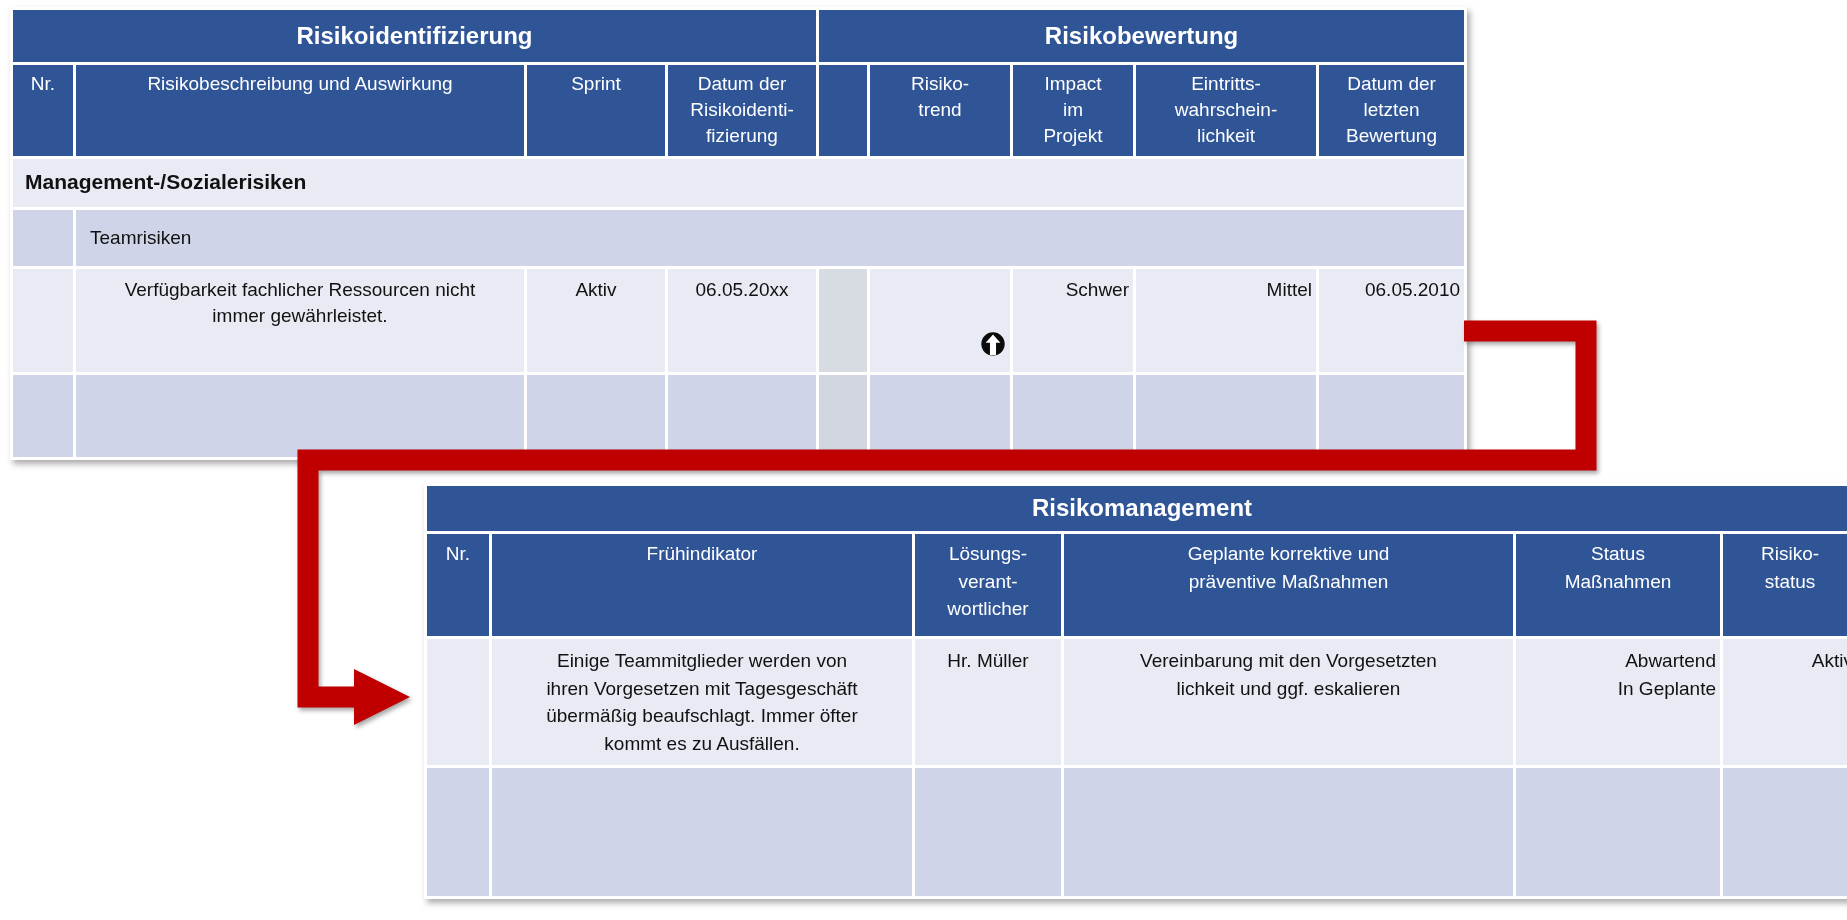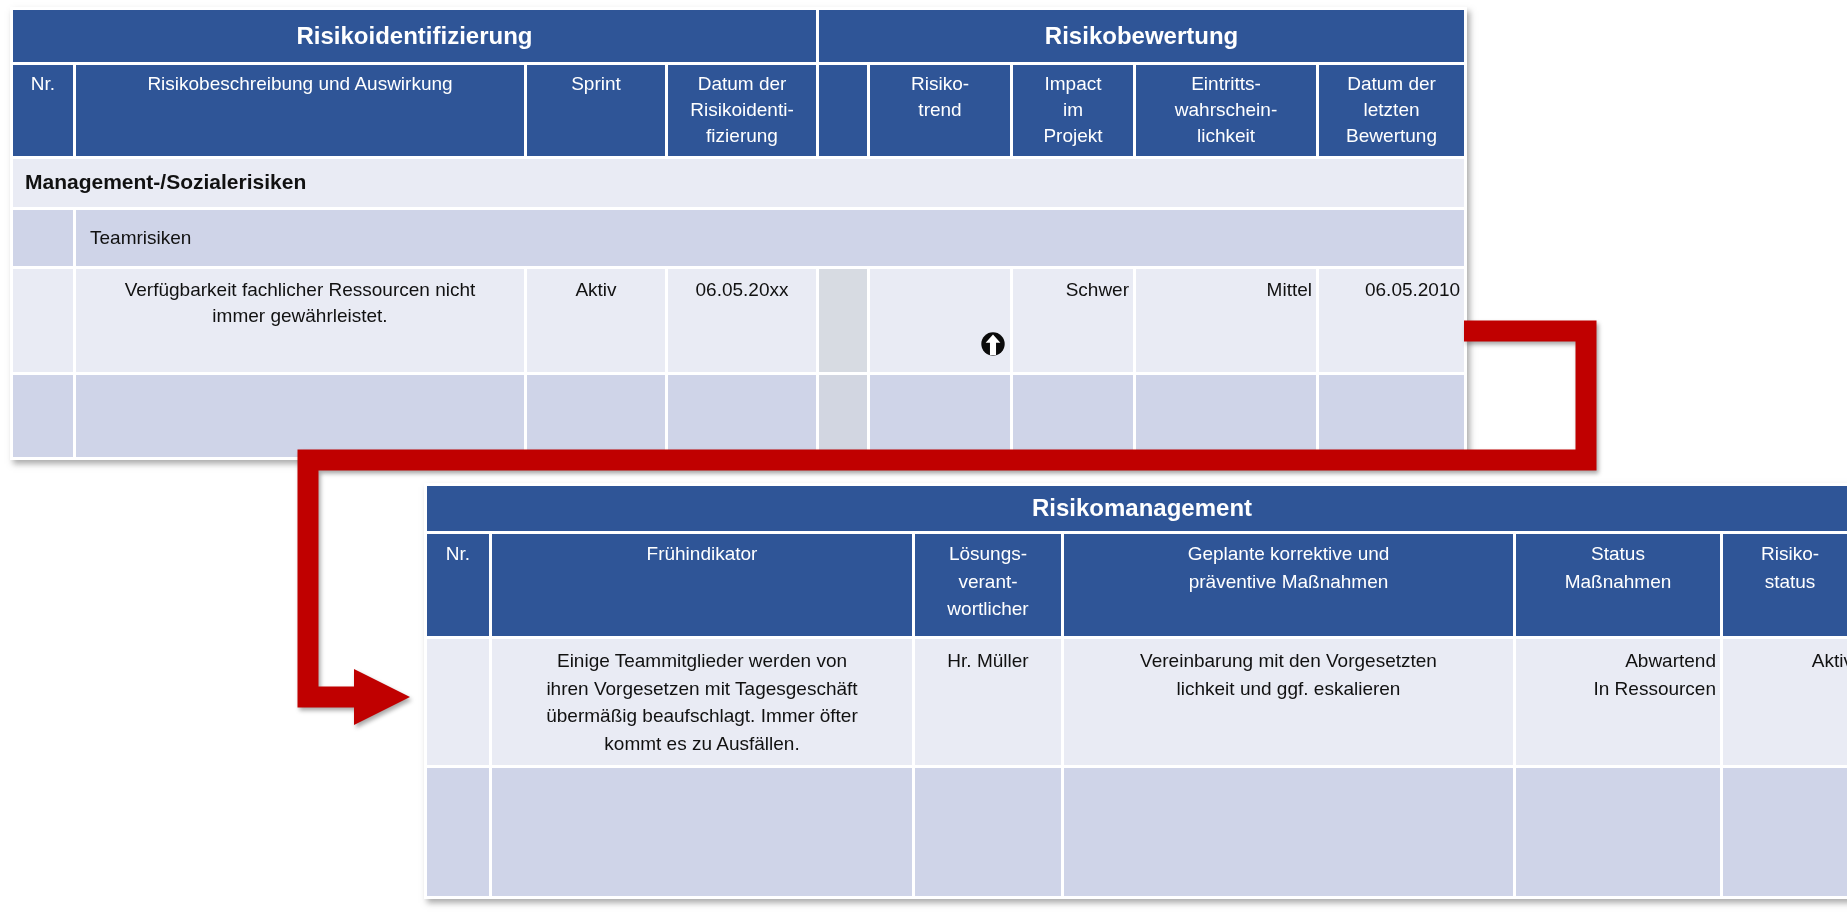--- a/index.html
+++ b/index.html
@@ -138,21 +138,21 @@
       <tr style="height:110px;">
         <td class="light"></td>
         <td class="light body-l">Einige Teammitglieder werden von
 ihren Vorgesetzen mit Tagesgeschäft
 übermäßig beaufschlagt. Immer öfter
 kommt es zu Ausfällen.</td>
         <td class="light body-l">Hr. Müller</td>
         <td class="light body-l">Vereinbarung mit den Vorgesetzten
 lichkeit und ggf. eskalieren</td>
         <td class="light body-c">Abwartend
-In Ressourcen</td>
+In Geplante</td>
         <td class="light body-c">Aktiv</td>
       </tr>
       <tr style="height:128px;">
         <td class="lav"></td>
         <td class="lav"></td>
         <td class="lav"></td>
         <td class="lav"></td>
         <td class="lav"></td>
         <td class="lav"></td>
       </tr>

